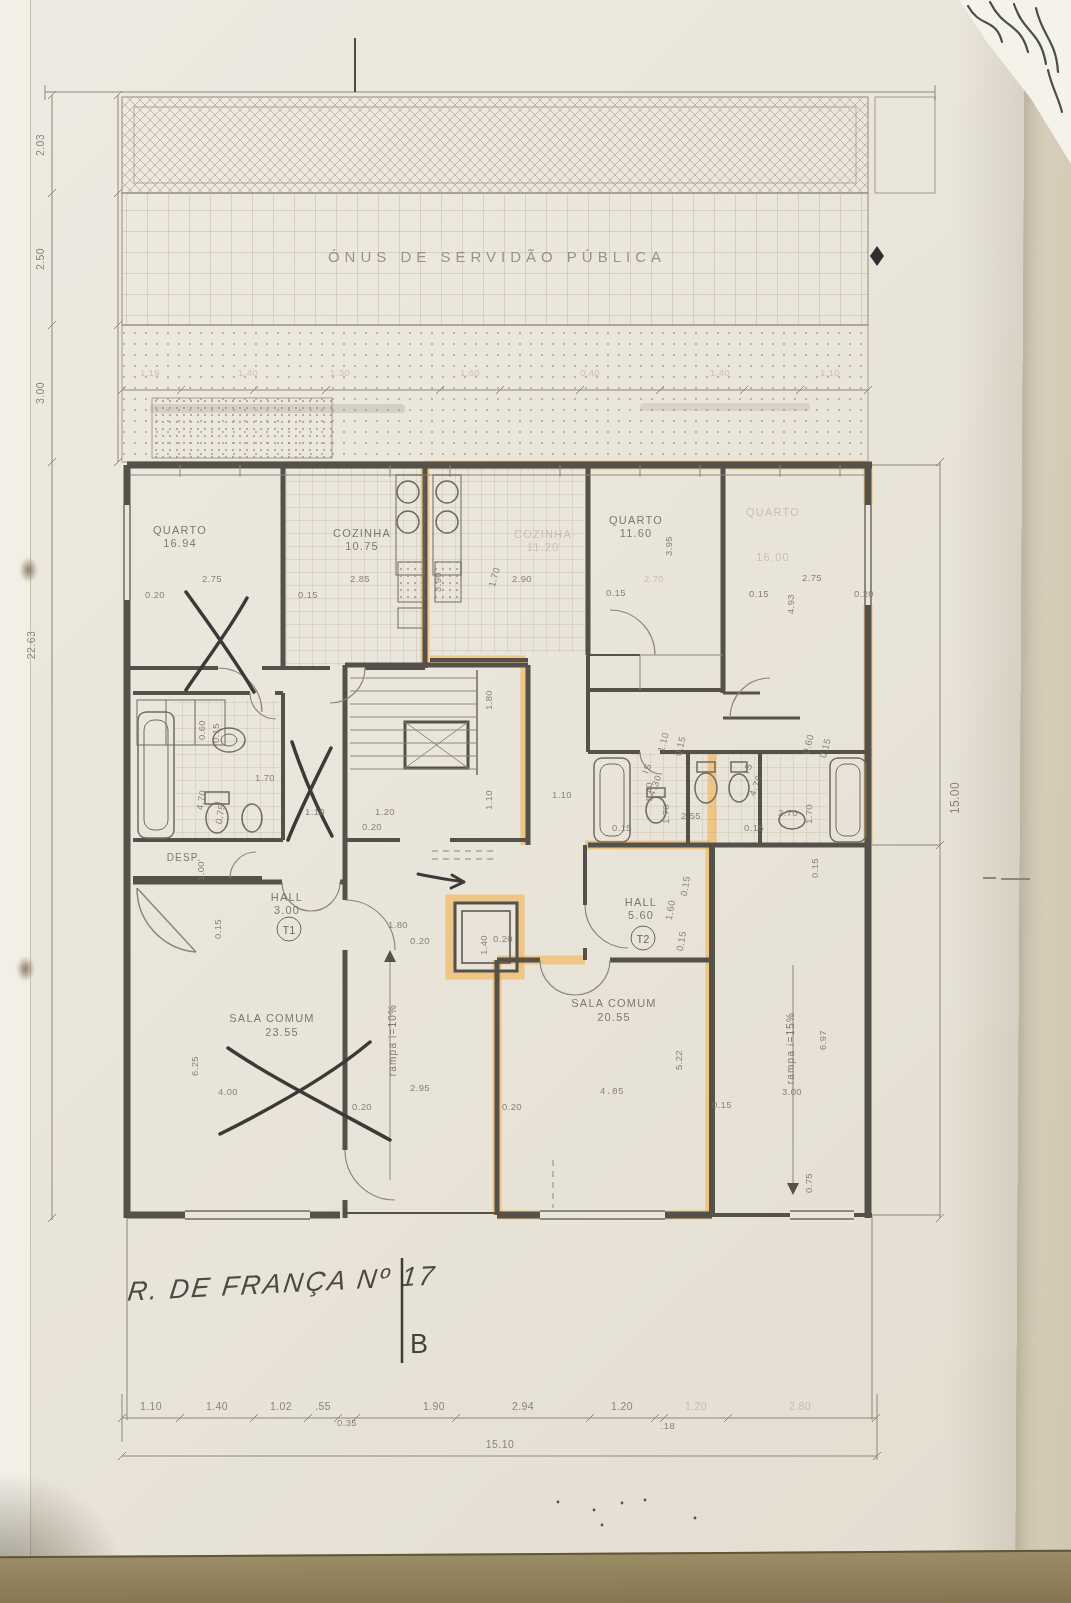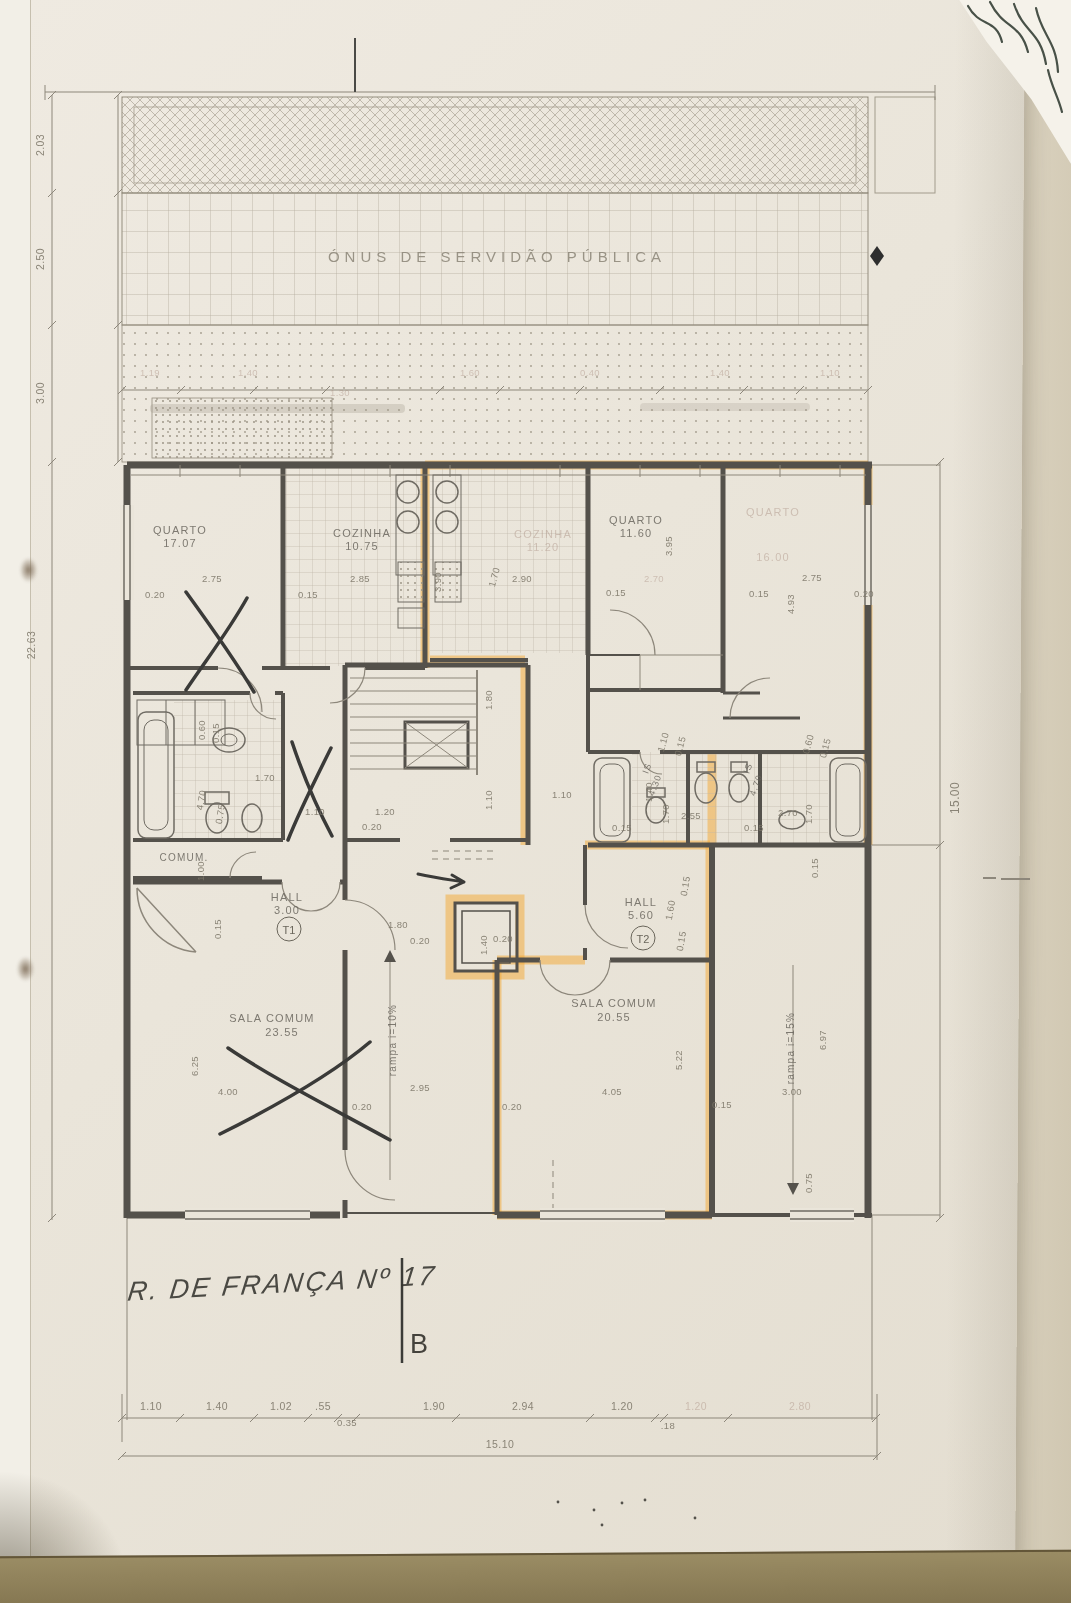--- a/index.html
+++ b/index.html
@@ -247,30 +247,30 @@
       <path d="M990,2 C1004,30 1020,22 1028,52"></path>
       <path d="M1014,4 C1024,34 1040,30 1046,64"></path>
       <path d="M1036,8 C1042,36 1056,40 1058,72"></path>
       <path d="M1048,70 C1052,88 1058,96 1062,112"></path>
     </g>
   </svg>
 
   <div id="plan-labels">
       <span class="lbl easement" style="left: 497px; top: 256px; transform: translate(-50%, -50%);">ÓNUS DE SERVIDÃO PÚBLICA</span>
       <span class="lbl room" style="left: 180px; top: 530px; transform: translate(-50%, -50%);">QUARTO</span>
-      <span class="lbl room" style="left: 180px; top: 543px; transform: translate(-50%, -50%);">17.07</span>
+      <span class="lbl room" style="left: 180px; top: 543px; transform: translate(-50%, -50%);">16.94</span>
       <span class="lbl room" style="left: 362px; top: 533px; transform: translate(-50%, -50%);">COZINHA</span>
       <span class="lbl room" style="left: 362px; top: 546px; transform: translate(-50%, -50%);">10.75</span>
       <span class="lbl room faint2" style="left: 543px; top: 534px; transform: translate(-50%, -50%);">COZINHA</span>
       <span class="lbl room faint2" style="left: 543px; top: 547px; transform: translate(-50%, -50%);">11.20</span>
       <span class="lbl room" style="left: 636px; top: 520px; transform: translate(-50%, -50%);">QUARTO</span>
       <span class="lbl room" style="left: 636px; top: 533px; transform: translate(-50%, -50%);">11.60</span>
       <span class="lbl room faint2" style="left: 773px; top: 512px; transform: translate(-50%, -50%);">QUARTO</span>
       <span class="lbl room faint2" style="left: 773px; top: 525px; transform: translate(-50%, -50%); margin-top: 32px;">16.00</span>
-      <span class="lbl room" style="left: 184px; top: 857px; font-size: 10px; transform: translate(-50%, -50%);">COMUM.</span>
+      <span class="lbl room" style="left: 184px; top: 857px; font-size: 10px; transform: translate(-50%, -50%);">DESP.</span>
       <span class="lbl room" style="left: 287px; top: 897px; transform: translate(-50%, -50%);">HALL</span>
       <span class="lbl room" style="left: 287px; top: 910px; transform: translate(-50%, -50%);">3.00</span>
       <span class="lbl room" style="left: 641px; top: 902px; transform: translate(-50%, -50%);">HALL</span>
       <span class="lbl room" style="left: 641px; top: 915px; transform: translate(-50%, -50%);">5.60</span>
       <span class="lbl room" style="left: 272px; top: 1018px; transform: translate(-50%, -50%);">SALA COMUM</span>
       <span class="lbl room" style="left: 282px; top: 1032px; transform: translate(-50%, -50%);">23.55</span>
       <span class="lbl room" style="left: 614px; top: 1003px; transform: translate(-50%, -50%);">SALA COMUM</span>
       <span class="lbl room" style="left: 614px; top: 1017px; transform: translate(-50%, -50%);">20.55</span>
       <span class="lbl room" style="left: 647px; top: 768px; font-size: 9px; transform: translate(-50%, -50%) rotate(-70deg);">IS</span>
       <span class="lbl room" style="left: 655px; top: 785px; font-size: 9px; transform: translate(-50%, -50%) rotate(-70deg);">4.30</span>
@@ -280,21 +280,21 @@
       <span class="lbl room" style="left: 790px; top: 1048px; font-size: 10px; transform: translate(-50%, -50%) rotate(-90deg);">rampa i=15%</span>
       <span class="lbl unit" style="left: 289px; top: 929px; transform: translate(-50%, -50%);">T1</span>
       <span class="lbl unit" style="left: 643px; top: 938px; transform: translate(-50%, -50%);">T2</span>
       <span class="lbl dim dimL" style="left: 40px; top: 145px; transform: translate(-50%, -50%) rotate(-90deg);">2.03</span>
       <span class="lbl dim dimL" style="left: 40px; top: 259px; transform: translate(-50%, -50%) rotate(-90deg);">2.50</span>
       <span class="lbl dim dimL" style="left: 40px; top: 393px; transform: translate(-50%, -50%) rotate(-90deg);">3.00</span>
       <span class="lbl dim dimL" style="left: 31px; top: 645px; transform: translate(-50%, -50%) rotate(-90deg);">22.63</span>
       <span class="lbl dim" style="left: 955px; top: 798px; font-size: 12px; transform: translate(-50%, -50%) rotate(-90deg);">15.00</span>
       <span class="lbl dim faint2" style="left: 150px; top: 372px; transform: translate(-50%, -50%);">1.19</span>
       <span class="lbl dim faint2" style="left: 248px; top: 372px; transform: translate(-50%, -50%);">1.40</span>
-      <span class="lbl dim faint2" style="left: 340px; top: 392px; transform: translate(-50%, -50%);">1.30</span>
+      <span class="lbl dim faint2" style="left: 340px; top: 372px; transform: translate(-50%, -50%);">1.30</span>
       <span class="lbl dim faint2" style="left: 470px; top: 372px; transform: translate(-50%, -50%);">1.60</span>
       <span class="lbl dim faint2" style="left: 590px; top: 372px; transform: translate(-50%, -50%);">0.40</span>
       <span class="lbl dim faint2" style="left: 720px; top: 372px; transform: translate(-50%, -50%);">1.40</span>
       <span class="lbl dim faint2" style="left: 830px; top: 372px; transform: translate(-50%, -50%);">1.10</span>
       <span class="lbl dim" style="left: 212px; top: 578px; transform: translate(-50%, -50%);">2.75</span>
       <span class="lbl dim" style="left: 155px; top: 594px; transform: translate(-50%, -50%);">0.20</span>
       <span class="lbl dim" style="left: 308px; top: 594px; transform: translate(-50%, -50%);">0.15</span>
       <span class="lbl dim" style="left: 360px; top: 578px; transform: translate(-50%, -50%);">2.85</span>
       <span class="lbl dim" style="left: 437px; top: 582px; transform: translate(-50%, -50%) rotate(-90deg);">3.90</span>
       <span class="lbl dim" style="left: 494px; top: 577px; transform: translate(-50%, -50%) rotate(-75deg);">1.70</span>
@@ -335,21 +335,21 @@
       <span class="lbl dim" style="left: 808px; top: 814px; transform: translate(-50%, -50%) rotate(-90deg);">1.70</span>
       <span class="lbl dim" style="left: 754px; top: 827px; transform: translate(-50%, -50%);">0.15</span>
       <span class="lbl dim" style="left: 670px; top: 910px; transform: translate(-50%, -50%) rotate(-80deg);">1.60</span>
       <span class="lbl dim" style="left: 685px; top: 886px; transform: translate(-50%, -50%) rotate(-80deg);">0.15</span>
       <span class="lbl dim" style="left: 681px; top: 941px; transform: translate(-50%, -50%) rotate(-80deg);">0.15</span>
       <span class="lbl dim" style="left: 194px; top: 1066px; transform: translate(-50%, -50%) rotate(-90deg);">6.25</span>
       <span class="lbl dim" style="left: 228px; top: 1091px; transform: translate(-50%, -50%);">4.00</span>
       <span class="lbl dim" style="left: 420px; top: 1087px; transform: translate(-50%, -50%);">2.95</span>
       <span class="lbl dim" style="left: 362px; top: 1106px; transform: translate(-50%, -50%);">0.20</span>
       <span class="lbl dim" style="left: 512px; top: 1106px; transform: translate(-50%, -50%);">0.20</span>
-      <span class="lbl dim" style="left: 612px; top: 1091px; transform: translate(-50%, -50%);">4.05</span>
+      <span class="lbl dim" style="left: 612px; top: 1091px; transform: translate(-50%, -50%); font-family: Liberation Mono, monospace;">4.05</span>
       <span class="lbl dim" style="left: 678px; top: 1060px; transform: translate(-50%, -50%) rotate(-90deg);">5.22</span>
       <span class="lbl dim" style="left: 722px; top: 1104px; transform: translate(-50%, -50%);">0.15</span>
       <span class="lbl dim" style="left: 792px; top: 1091px; transform: translate(-50%, -50%);">3.00</span>
       <span class="lbl dim" style="left: 822px; top: 1040px; transform: translate(-50%, -50%) rotate(-90deg);">6.97</span>
       <span class="lbl dim" style="left: 808px; top: 1183px; transform: translate(-50%, -50%) rotate(-90deg);">0.75</span>
       <span class="lbl dim" style="left: 814px; top: 868px; transform: translate(-50%, -50%) rotate(-90deg);">0.15</span>
       <span class="lbl dim dimL" style="left: 151px; top: 1406px; transform: translate(-50%, -50%);">1.10</span>
       <span class="lbl dim dimL" style="left: 217px; top: 1406px; transform: translate(-50%, -50%);">1.40</span>
       <span class="lbl dim dimL" style="left: 281px; top: 1406px; transform: translate(-50%, -50%);">1.02</span>
       <span class="lbl dim dimL" style="left: 323px; top: 1406px; transform: translate(-50%, -50%);">.55</span>

